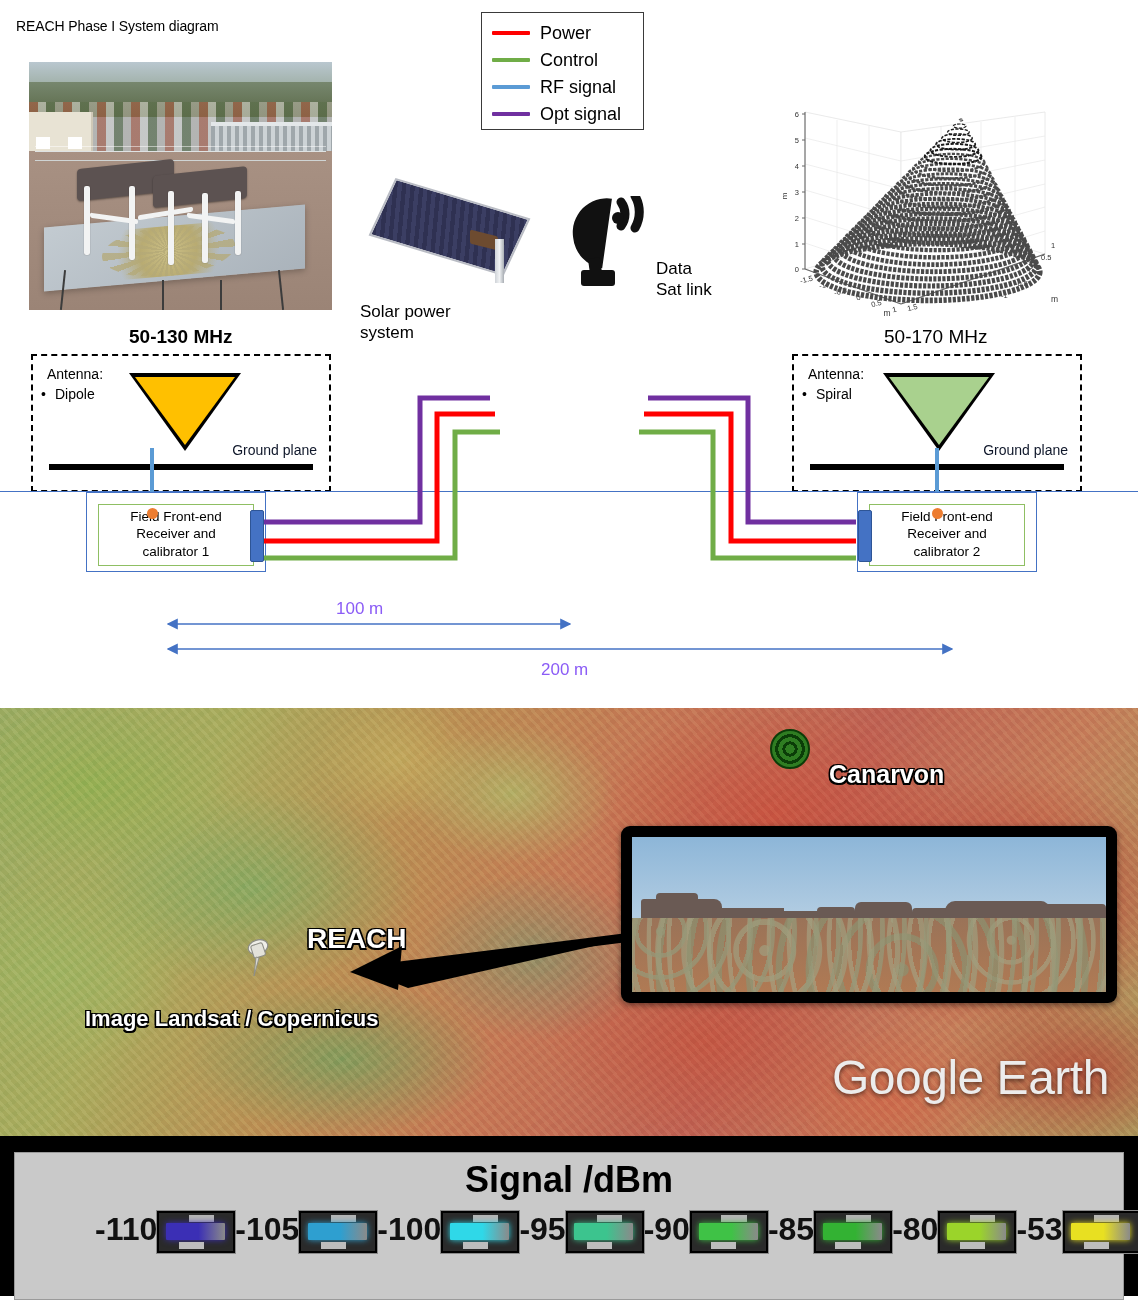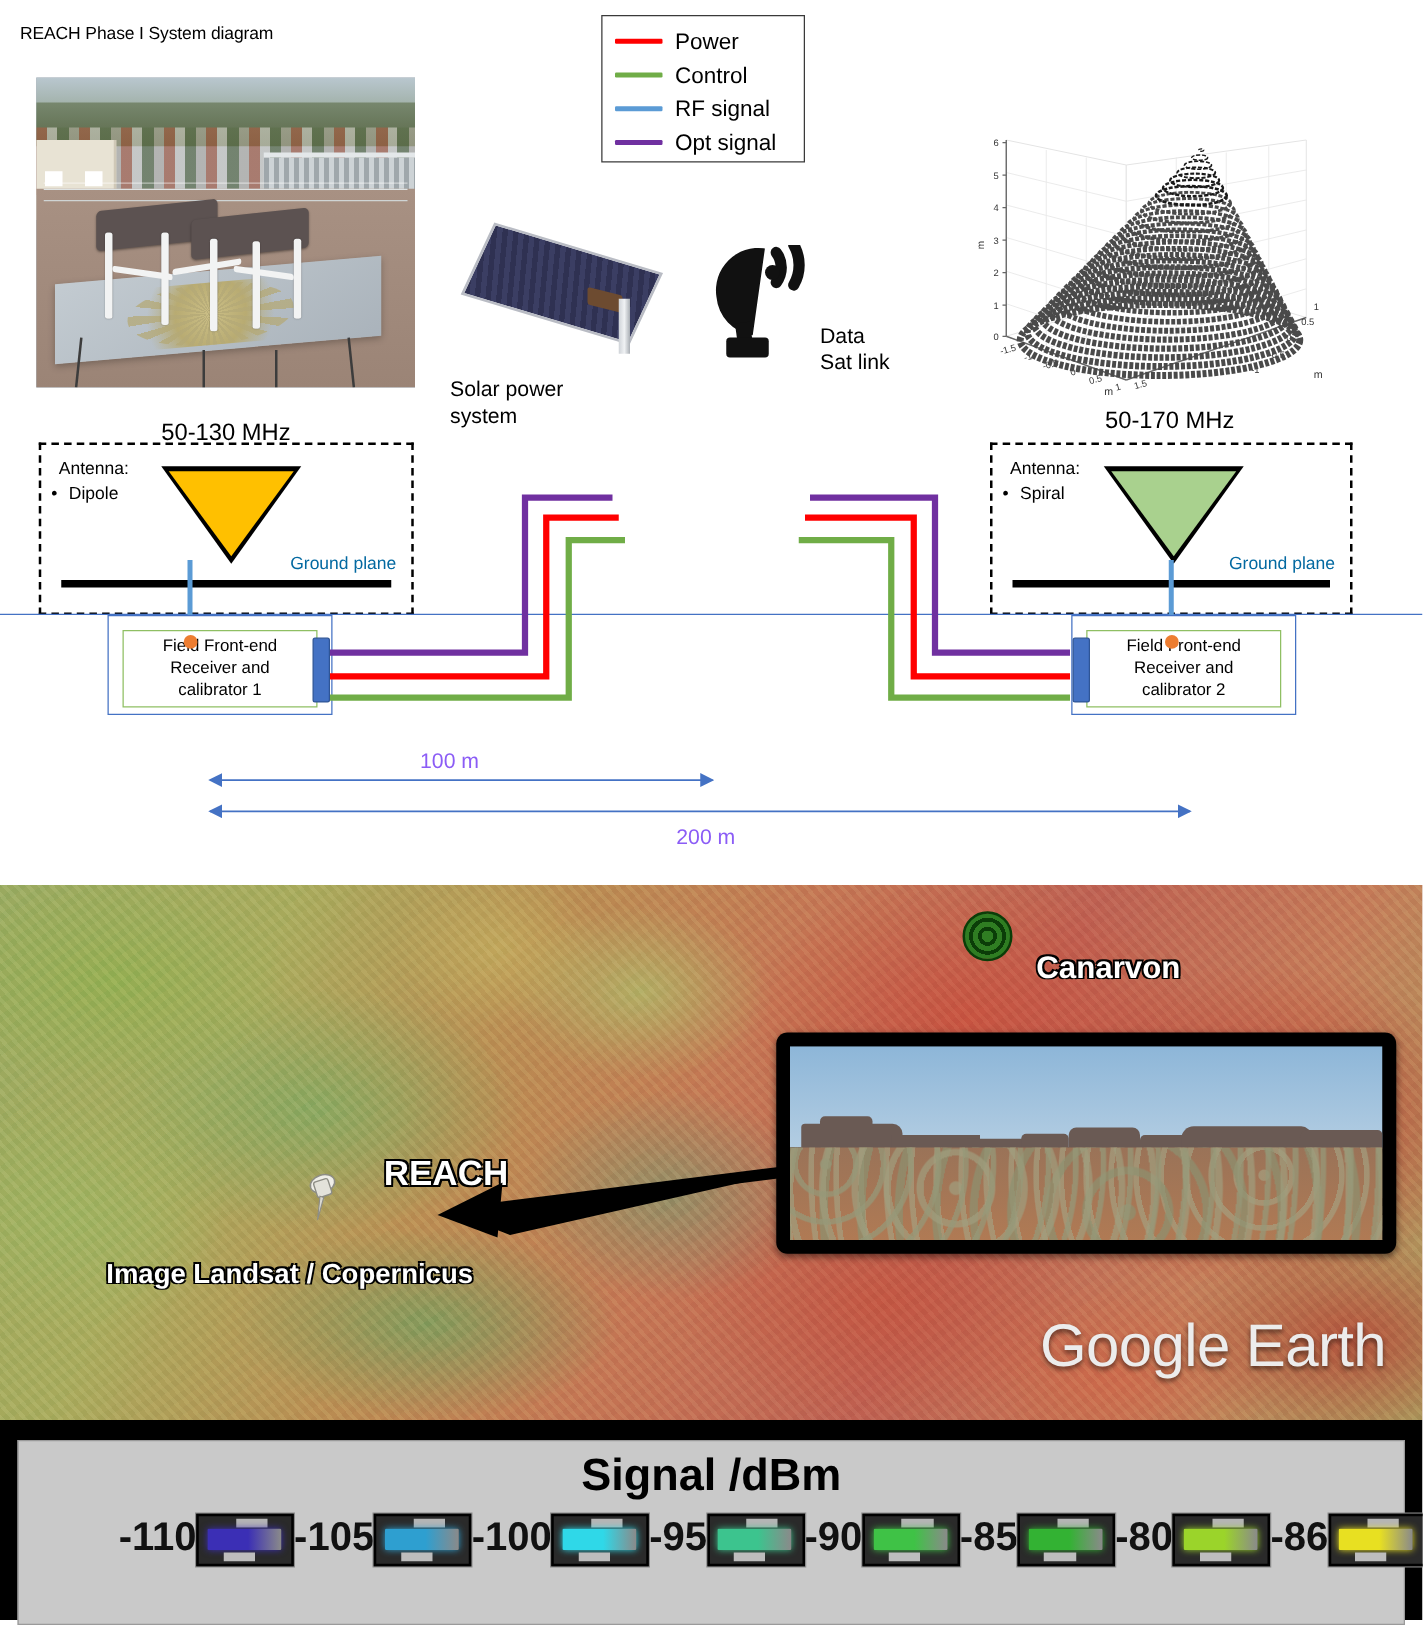--- a/index.html
+++ b/index.html
@@ -92,31 +92,31 @@
   
   #sat-dish { position:absolute; left:565px; top:196px; width:92px; height:100px; }
   #sat-label { position:absolute; left:656px; top:258px; font-size:17px; color:#000; line-height:1.25; }
 
   
   #cone-plot { position:absolute; left:765px; top:104px; width:310px; height:214px; background:#fff; }
   #cone-plot svg { position:absolute; left:0; top:0; }
 
   
   .band-label { position:absolute; font-size:19px; color:#000; }
-  #band-left  { left:129px; top:336px; }
+  #band-left  { left:129px; top:326px;font-weight:bold; }
   #band-right { left:884px; top:326px; }
 
   
   .ant-box { position:absolute; border:2px dashed #000; background:transparent; }
   #ant-box-left  { left:31px;  top:354px; width:300px; height:138px; }
   #ant-box-right { left:792px; top:354px; width:290px; height:138px; }
   .ant-head { position:absolute; left:14px; top:10px; font-size:14px; color:#000; }
   .ant-bullet { position:absolute; left:22px; top:30px; font-size:14px; color:#000; }
   .ant-bullet:before { content:"\2022"; position:absolute; left:-14px; top:0; }
-  .ant-gp-label { position:absolute; right:12px; bottom:32px; font-size:14px; color:#0369a1; }
+  .ant-gp-label { position:absolute; right:12px; bottom:32px; font-size:14px; color:#0f172a; }
   .ant-gp { position:absolute; left:16px; bottom:20px; right:16px; height:6px; background:#000; }
   .ant-tri { position:absolute; width:0; height:0; }
 
   
   #ground-line { position:absolute; left:0; top:491px; width:1138px; height:1px; background:#4472C4; z-index:2; }
 
   
   .fe-outer { position:absolute; border:1.5px solid #4472C4; background:#fff; z-index:3; }
   #fe-outer-left  { left:86px;  top:492px; width:180px; height:80px; }
   #fe-outer-right { left:857px; top:492px; width:180px; height:80px; }
@@ -573,21 +573,21 @@
         </div>
         <div class="cb-cell">
           <div class="cb-tick">-80</div>
           <div class="cb-chip">
             <div class="tp"></div>
             <div class="bar" style="background:linear-gradient(90deg,#9bd42a 0%,#9bd42a 55%, rgba(255,255,255,.45) 100%); box-shadow:0 0 6px #9bd42a"></div>
             <div class="bt"></div>
           </div>
         </div>
         <div class="cb-cell">
-          <div class="cb-tick">-86</div>
+          <div class="cb-tick">-53</div>
           <div class="cb-chip">
             <div class="tp"></div>
             <div class="bar" style="background:linear-gradient(90deg,#e8e021 0%,#e8e021 55%, rgba(255,255,255,.45) 100%); box-shadow:0 0 6px #e8e021"></div>
             <div class="bt"></div>
           </div>
         </div>
         <div class="cb-cell">
           <div class="cb-tick">-70</div>
           <div class="cb-chip">
             <div class="tp"></div>

